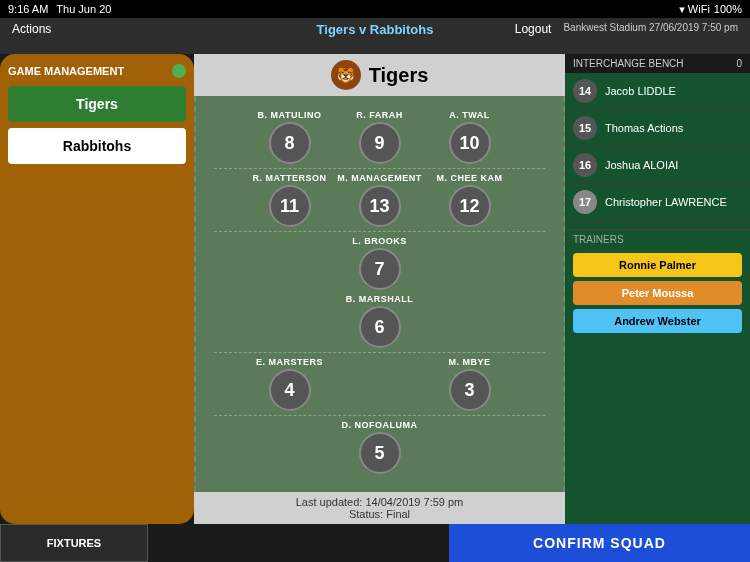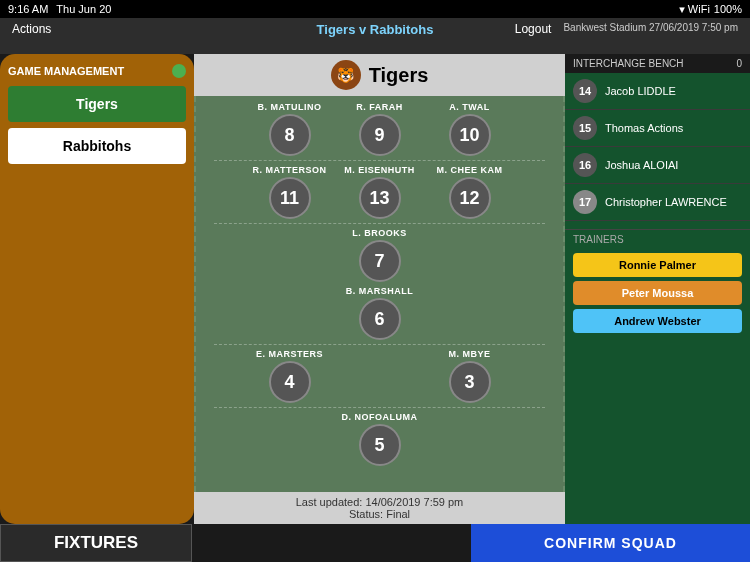--- a/index.html
+++ b/index.html
@@ -119,21 +119,21 @@
     }
 
     .field {
       background: #5a7a5a;
       width: 100%;
       flex: 1;
       position: relative;
       display: flex;
       flex-direction: column;
       align-items: center;
-      padding: 4px 0;
+      padding: 12px 0;
       border-left: 2px dashed #6b8c6b;
       border-right: 2px dashed #6b8c6b;
     }
 
     
     .field-line {
       width: 90%;
       border-top: 1px dashed rgba(255,255,255,0.3);
       margin: 2px 0;
     }
@@ -261,25 +261,25 @@
     .trainer-blue { background: #4fc3f7; color: #000; }
 
     
     .bottom-bar {
       height: 38px;
       background: #1a1a1a;
       display: flex;
       align-items: stretch;
     }
     .fixtures-btn {
-      width: 192px;
+      width: 148px;
       background: #2a2a2a;
       color: #fff;
       border: 1px solid #555;
-      font-size: 17px;
+      font-size: 11px;
       font-weight: bold;
       cursor: pointer;
       display: flex;
       align-items: center;
       justify-content: center;
     }
     .confirm-btn {
       flex: 1;
       background: #1d4ed8;
       color: #fff;
@@ -350,21 +350,21 @@
       </div>
 
       <div class="field-line"></div>
 
       <div class="player-row">
         <div class="player-slot">
           <div class="player-name">R. MATTERSON</div>
           <div class="player-circle">11</div>
         </div>
         <div class="player-slot">
-          <div class="player-name">M. EISENHUTH</div>
+          <div class="player-name">M. MANAGEMENT</div>
           <div class="player-circle">13</div>
         </div>
         <div class="player-slot">
           <div class="player-name">M. CHEE KAM</div>
           <div class="player-circle">12</div>
         </div>
       </div>
 
       <div class="field-line"></div>
 
@@ -404,21 +404,21 @@
       <div class="player-row">
         <div class="player-slot">
           <div class="player-name">D. NOFOALUMA</div>
           <div class="player-circle">5</div>
         </div>
       </div>
 
     </div>
 
     <div class="field-footer">
-      <div>Last updated: 14/06/2019 7:59 pm</div>
+      <div>Last updated: 14/04/2019 7:59 pm</div>
       <div>Status: Final</div>
     </div>
 
   </div>
 
   <div class="right-sidebar">
 
     <div class="sidebar-header">
       <span>INTERCHANGE BENCH</span>
       <span>0</span>

